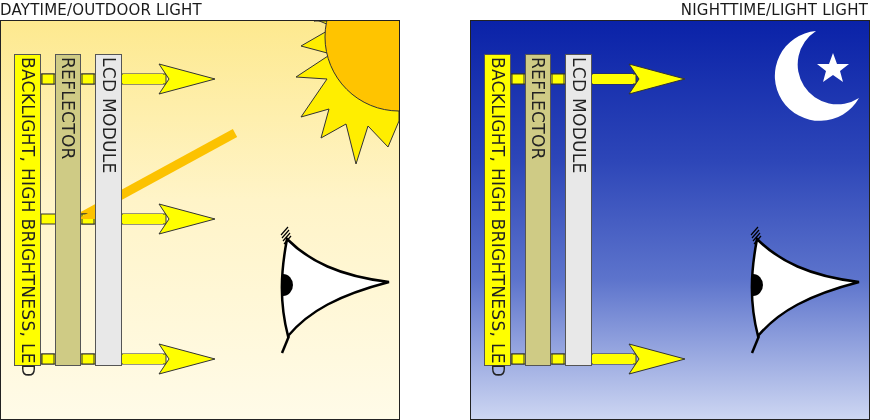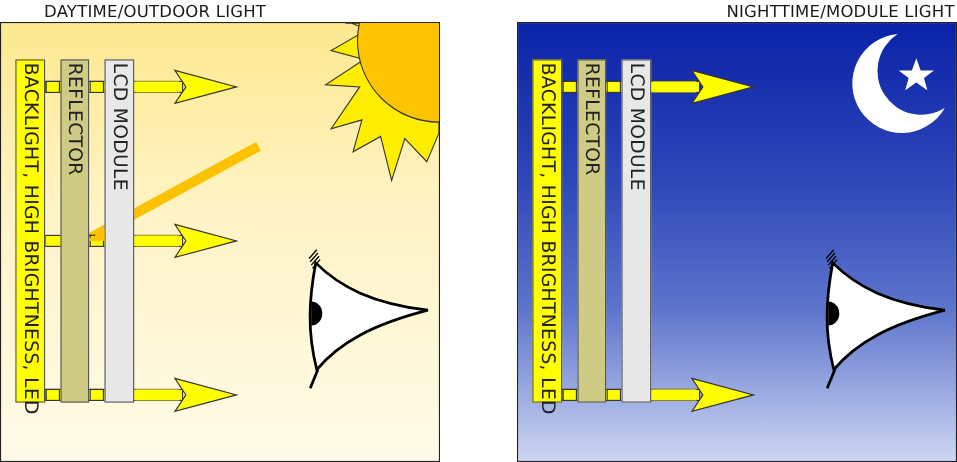--- a/index.html
+++ b/index.html
@@ -1,40 +1,40 @@
 <!DOCTYPE html>
 <html><head>
 <meta charset="utf-8">
 <style>
   html, body { margin:0; padding:0; background:#ffffff; }
   body { width:870px; height:420px; position:relative; overflow:hidden;
          font-family:"DejaVu Sans", sans-serif; }
   .title { position:absolute; top:0; font-size:15px; letter-spacing:0.2px;
-           color:#1a1a1a; line-height:20px; white-space:nowrap;margin-left:40px; }
+           color:#1a1a1a; line-height:20px; white-space:nowrap; }
   .title.left { left:0; }
   .title.right { right:2px; }
   .panel { position:absolute; top:20px; width:398px; height:398px;
            border:1px solid #222; overflow:hidden; }
   .panel.day { left:0; background:linear-gradient(to bottom, #fde98f 0%, #fff4c8 45%, #fffbe8 100%); }
   .panel.night { left:470px; background:linear-gradient(to bottom, #0a22a8 0%, #2d46b8 35%, #5d74cc 65%, #cdd6f2 100%); }
   .panel svg { position:absolute; left:0; top:0; }
   .layer { position:absolute; top:33px; height:312px; border:1px solid #555;
            box-sizing:border-box; }
   .layer .lbl { position:absolute; left:50%; top:2px; transform-origin:0 0;
                 transform:rotate(90deg) translate(0,-50%); white-space:nowrap;
                 font-size:17px; color:#222; letter-spacing:0.3px; line-height:22px; }
   .backlight { left:13px; width:27px; background:#ffff00; }
   .reflector { left:54px; width:26px; background:#cfcb85; }
   .lcd { left:94px; width:27px; background:#e8e8e8; }
 </style>
 </head>
 <body>
 
 <div class="title left">DAYTIME/OUTDOOR LIGHT</div>
-<div class="title right">NIGHTTIME/MODULE LIGHT</div>
+<div class="title right">NIGHTTIME/LIGHT LIGHT</div>
 
 <div class="panel day">
   <svg width="398" height="398" viewBox="0 0 398 398">
 
     <g>
       <polygon fill="#ffee00" stroke="#333" stroke-width="1" points="313,0 316,-1 333,6 300,25 330,33 295,56 326,58 300,96 328,88 320,117 345,103 355,143 367,105 387,126 398,100 398,0"></polygon>
       <circle cx="398" cy="16" r="74" fill="#ffc400" stroke="#333" stroke-width="1"></circle>
     </g>
 
     <line x1="80" y1="196" x2="234" y2="112" stroke="#fcc200" stroke-width="9"></line>

